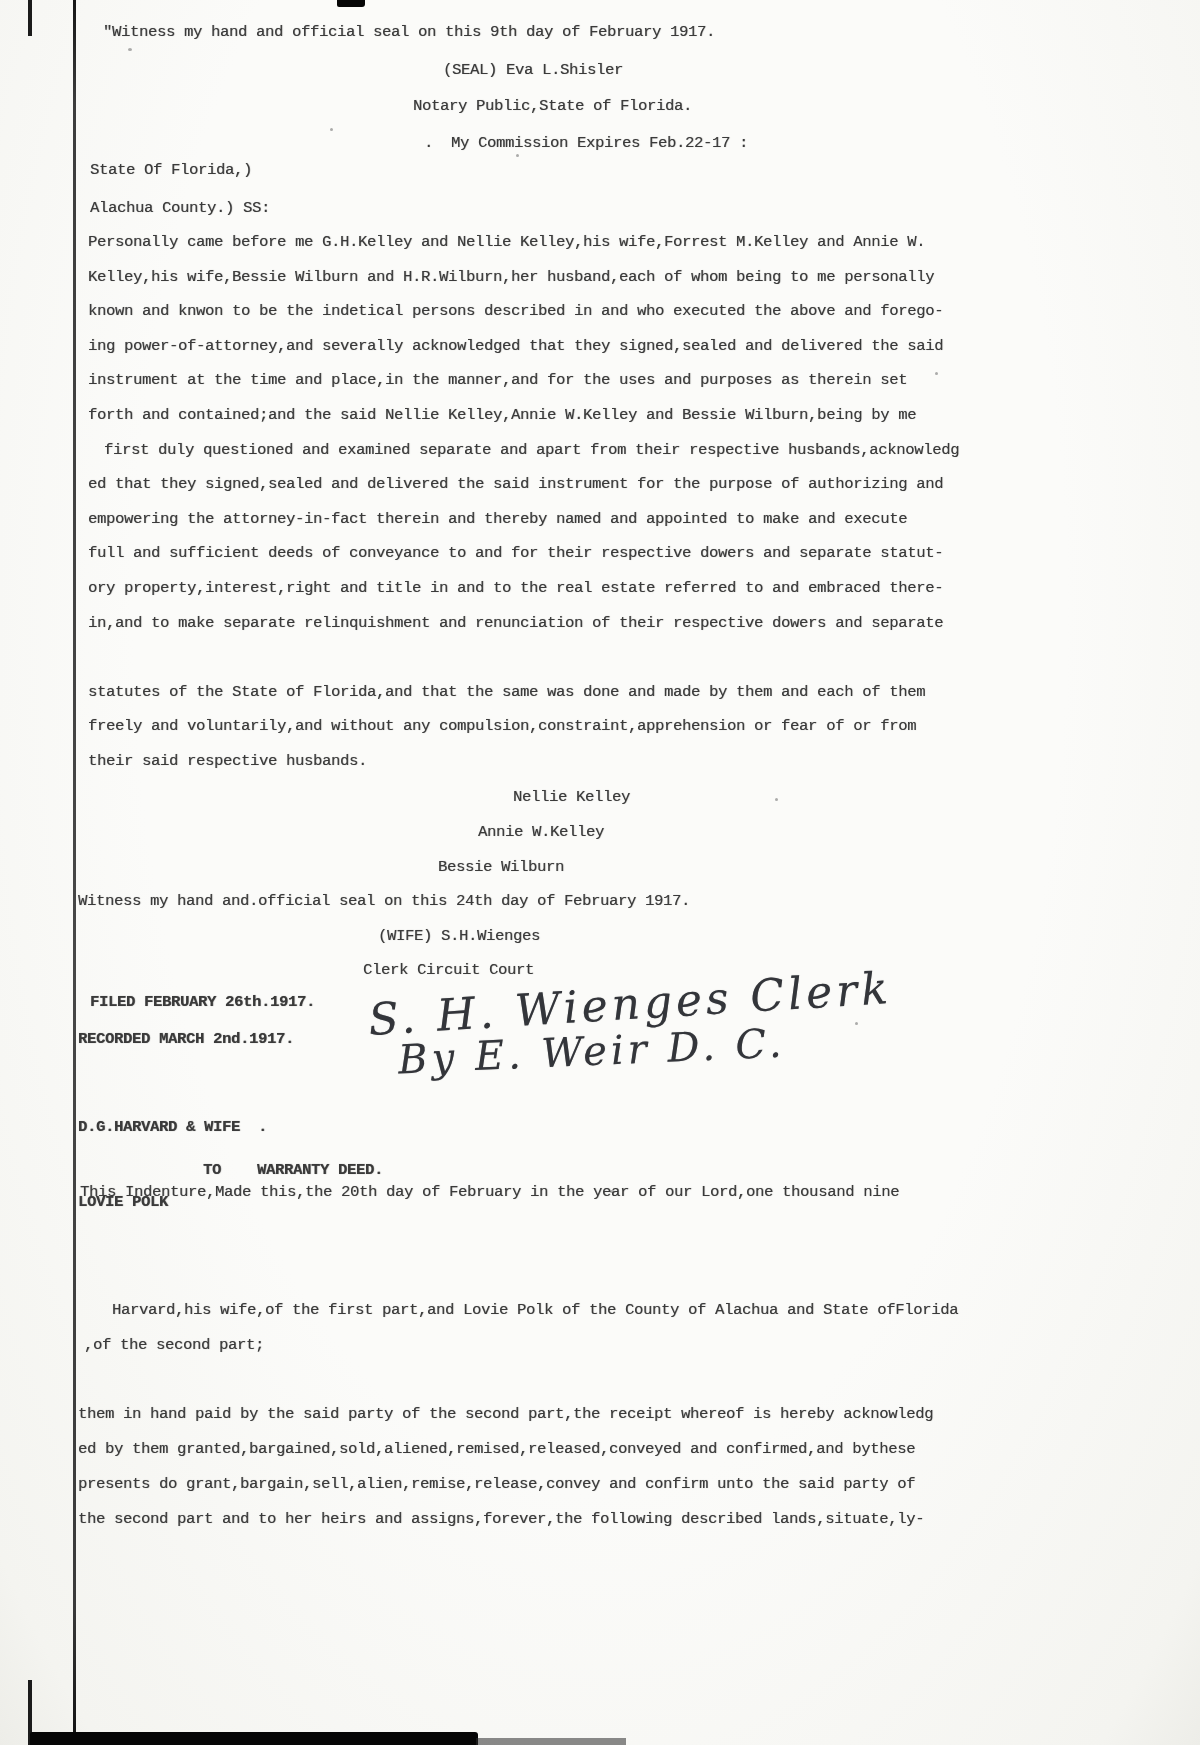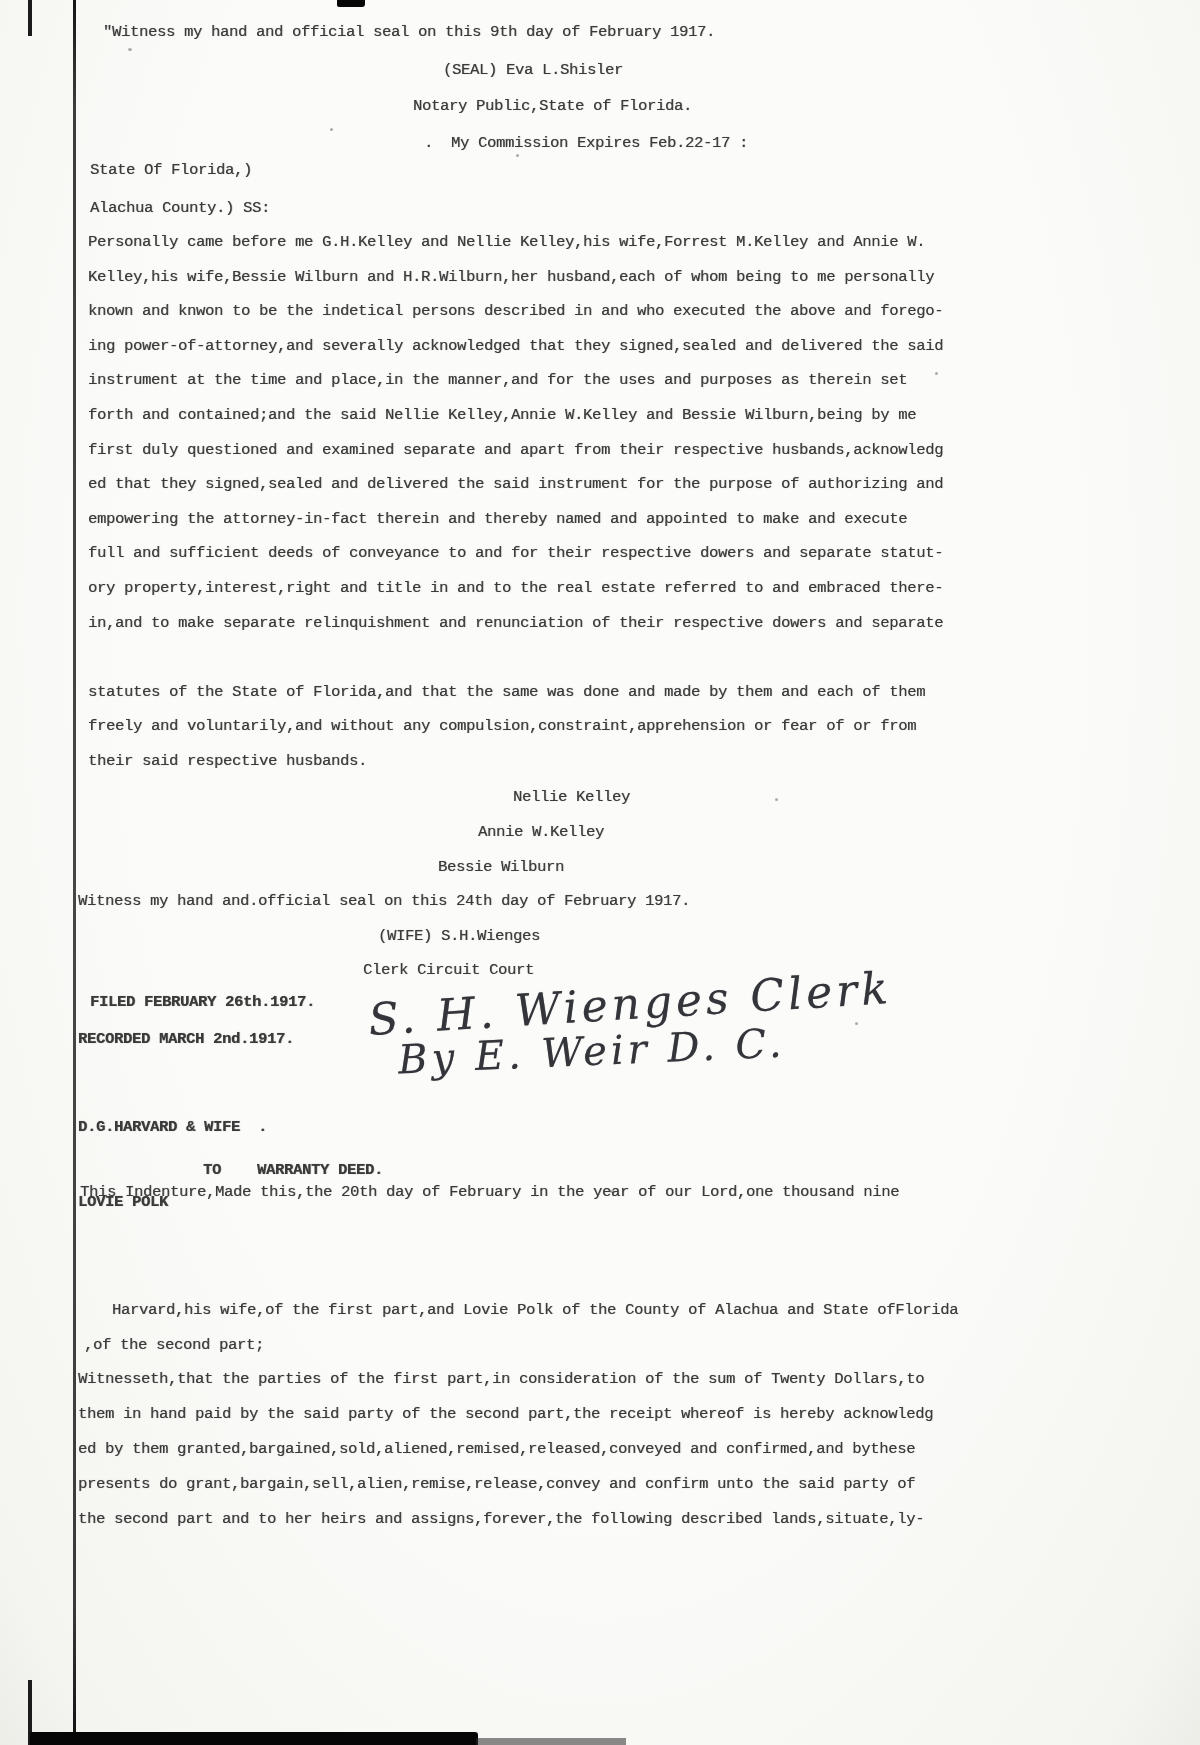--- a/index.html
+++ b/index.html
@@ -72,21 +72,21 @@
 
   <div class="t" style="top:160px; left:90px;">State Of Florida,)</div>
   <div class="t" style="top:198px; left:90px;">Alachua County.) SS:</div>
 
   <div class="t" style="top:232px; left:88px;">Personally came before me G.H.Kelley and Nellie Kelley,his wife,Forrest M.Kelley and Annie W.</div>
   <div class="t" style="top:267px; left:88px;">Kelley,his wife,Bessie Wilburn and H.R.Wilburn,her husband,each of whom being to me personally</div>
   <div class="t" style="top:301px; left:88px;">known and knwon to be the indetical persons described in and who executed the above and forego-</div>
   <div class="t" style="top:336px; left:88px;">ing power-of-attorney,and severally acknowledged that they signed,sealed and delivered the said</div>
   <div class="t" style="top:370px; left:88px;">instrument at the time and place,in the manner,and for the uses and purposes as therein set</div>
   <div class="t" style="top:405px; left:88px;">forth and contained;and the said Nellie Kelley,Annie W.Kelley and Bessie Wilburn,being by me</div>
-  <div class="t" style="top:440px; left:88px;text-align:right;">first duly questioned and examined separate and apart from their respective husbands,acknowledg</div>
+  <div class="t" style="top:440px; left:104px;text-align:right;">first duly questioned and examined separate and apart from their respective husbands,acknowledg</div>
   <div class="t" style="top:509px; left:88px;">empowering the attorney-in-fact therein and thereby named and appointed to make and execute</div>
   <div class="t" style="top:474px; left:88px;">ed that they signed,sealed and delivered the said instrument for the purpose of authorizing and</div>
   <div class="t" style="top:543px; left:88px;">full and sufficient deeds of conveyance to and for their respective dowers and separate statut-</div>
   <div class="t" style="top:578px; left:88px;">ory property,interest,right and title in and to the real estate referred to and embraced there-</div>
   <div class="t" style="top:613px; left:88px;">in,and to make separate relinquishment and renunciation of their respective dowers and separate</div>
   <div class="t" style="top:682px; left:88px;">statutes of the State of Florida,and that the same was done and made by them and each of them</div>
   <div class="t" style="top:716px; left:88px;">freely and voluntarily,and without any compulsion,constraint,apprehension or fear of or from</div>
   <div class="t" style="top:751px; left:88px;">their said respective husbands.</div>
 
   <div class="t" style="top:787px; left:513px;">Nellie Kelley</div>
@@ -102,19 +102,18 @@
   <div class="hw hw1" style="top:978px; left:368px;">S. H. Wienges Clerk</div>
   <div class="hw hw2" style="top:1028px; left:398px;">By E. Weir D. C.</div>
 
   <div class="t b" style="top:1117px; left:78px;">D.G.HARVARD &amp; WIFE  .</div>
   <div class="t b" style="top:1160px; left:203px;">TO    WARRANTY DEED.</div>
   <div class="t b" style="top:1192px; left:78px;">LOVIE POLK</div>
 
   <div class="t" style="top:1182px; left:80px;">This Indenture,Made this,the 20th day of February in the year of our Lord,one thousand nine</div>
   <div class="t" style="top:1300px; left:80px;margin-left:32px;">Harvard,his wife,of the first part,and Lovie Polk of the County of Alachua and State ofFlorida</div>
   <div class="t" style="top:1335px; left:84px;">,of the second part;</div>
-  <div class="t" style="top:1369px; left:78px;">Witnesseth,that the parties of the first part,in consideration of the sum of Twenty Dollars,to</div>
   <div class="t" style="top:1404px; left:78px;">them in hand paid by the said party of the second part,the receipt whereof is hereby acknowledg</div>
   <div class="t" style="top:1439px; left:78px;">ed by them granted,bargained,sold,aliened,remised,released,conveyed and confirmed,and bythese</div>
   <div class="t" style="top:1474px; left:78px;">presents do grant,bargain,sell,alien,remise,release,convey and confirm unto the said party of</div>
   <div class="t" style="top:1509px; left:78px;">the second part and to her heirs and assigns,forever,the following described lands,situate,ly-</div>
 
 </div>
 
 </body></html>

